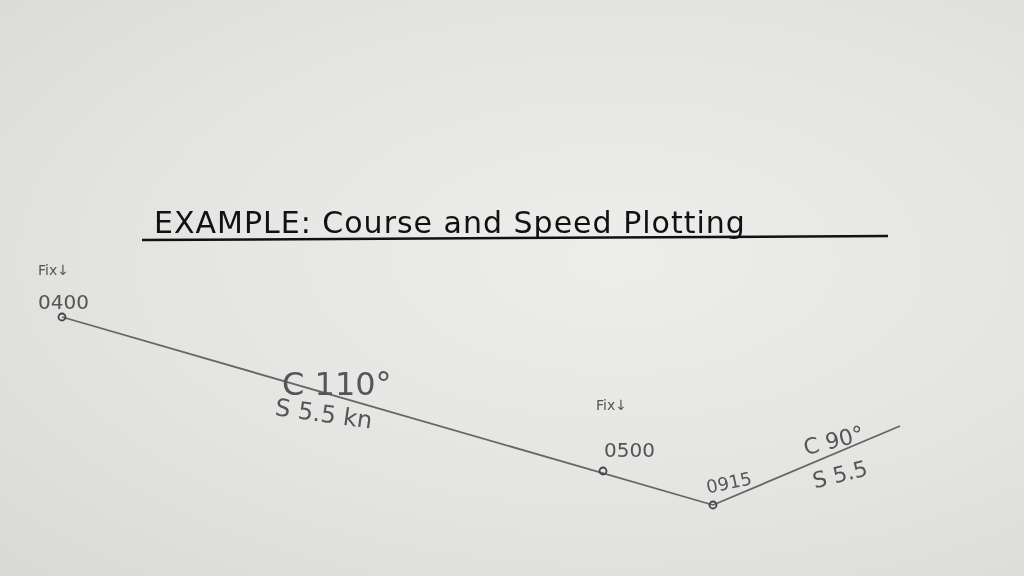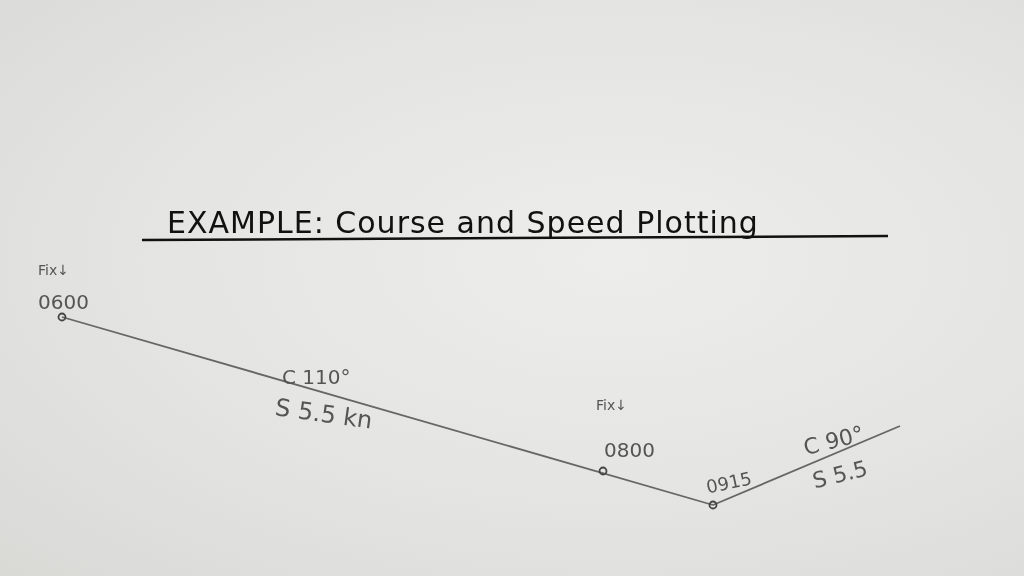--- a/index.html
+++ b/index.html
@@ -4,46 +4,46 @@
 <style>
   html, body { margin:0; padding:0; }
   body {
     width:1024px; height:576px; overflow:hidden;
     background: radial-gradient(ellipse at 60% 45%, #ededeb 0%, #e4e4e2 55%, #d9d9d6 100%);
     position:relative;
     font-family: "DejaVu Sans", sans-serif;
   }
   svg { position:absolute; left:0; top:0; }
   .hw { position:absolute; white-space:nowrap; color:#2a2a2a; font-family:"DejaVu Sans", sans-serif; }
-  .title { left:167px; top:205px; font-size:30px; letter-spacing:1px; color:#111; }
+  .title { left:154px; top:205px; font-size:30px; letter-spacing:1px; color:#111; }
   .lbl { font-size:14px; color:#555; }
 </style>
 </head>
 <body>
 
 <svg width="1024" height="576">
   <line x1="142" y1="240" x2="888" y2="236" stroke="#111" stroke-width="2.5"></line>
   <line x1="62" y1="317" x2="713" y2="505" stroke="#666" stroke-width="1.8"></line>
   <line x1="713" y1="505" x2="900" y2="426" stroke="#666" stroke-width="1.8"></line>
   <circle cx="62" cy="317" r="3.5" fill="none" stroke="#444" stroke-width="1.8"></circle>
   <circle cx="603" cy="471" r="3.5" fill="none" stroke="#444" stroke-width="1.8"></circle>
   <circle cx="713" cy="505" r="3.5" fill="none" stroke="#444" stroke-width="1.8"></circle>
 </svg>
 
 <div class="hw title">EXAMPLE: Course and Speed Plotting</div>
 
 <div class="hw lbl" style="left:38px;top:262px;">
   <span>Fix</span><span>↓</span>
 </div>
-<div class="hw lbl" style="left:38px;top:290px;font-size:20px;">0600</div>
+<div class="hw lbl" style="left:38px;top:290px;font-size:20px;">0400</div>
 
 <div class="hw lbl" style="left:596px;top:397px;">
   <span>Fix</span><span>↓</span>
 </div>
-<div class="hw lbl" style="left:604px;top:438px;font-size:20px;">0800</div>
+<div class="hw lbl" style="left:604px;top:438px;font-size:20px;">0500</div>
 
 <div class="hw lbl" style="left:706px;top:472px;font-size:18px;transform:rotate(-12deg);">0915</div>
 
-<div class="hw lbl" style="left:282px;top:365px;font-size:20px;">C 110°</div>
+<div class="hw lbl" style="left:282px;top:365px;font-size:32px;">C 110°</div>
 <div class="hw lbl" style="left:275px;top:400px;font-size:24px;transform:rotate(8deg);">S 5.5 kn</div>
 
 <div class="hw lbl" style="left:803px;top:428px;font-size:22px;transform:rotate(-14deg);">C 90°</div>
 <div class="hw lbl" style="left:812px;top:462px;font-size:22px;transform:rotate(-14deg);">S 5.5</div>
 
 </body></html>

